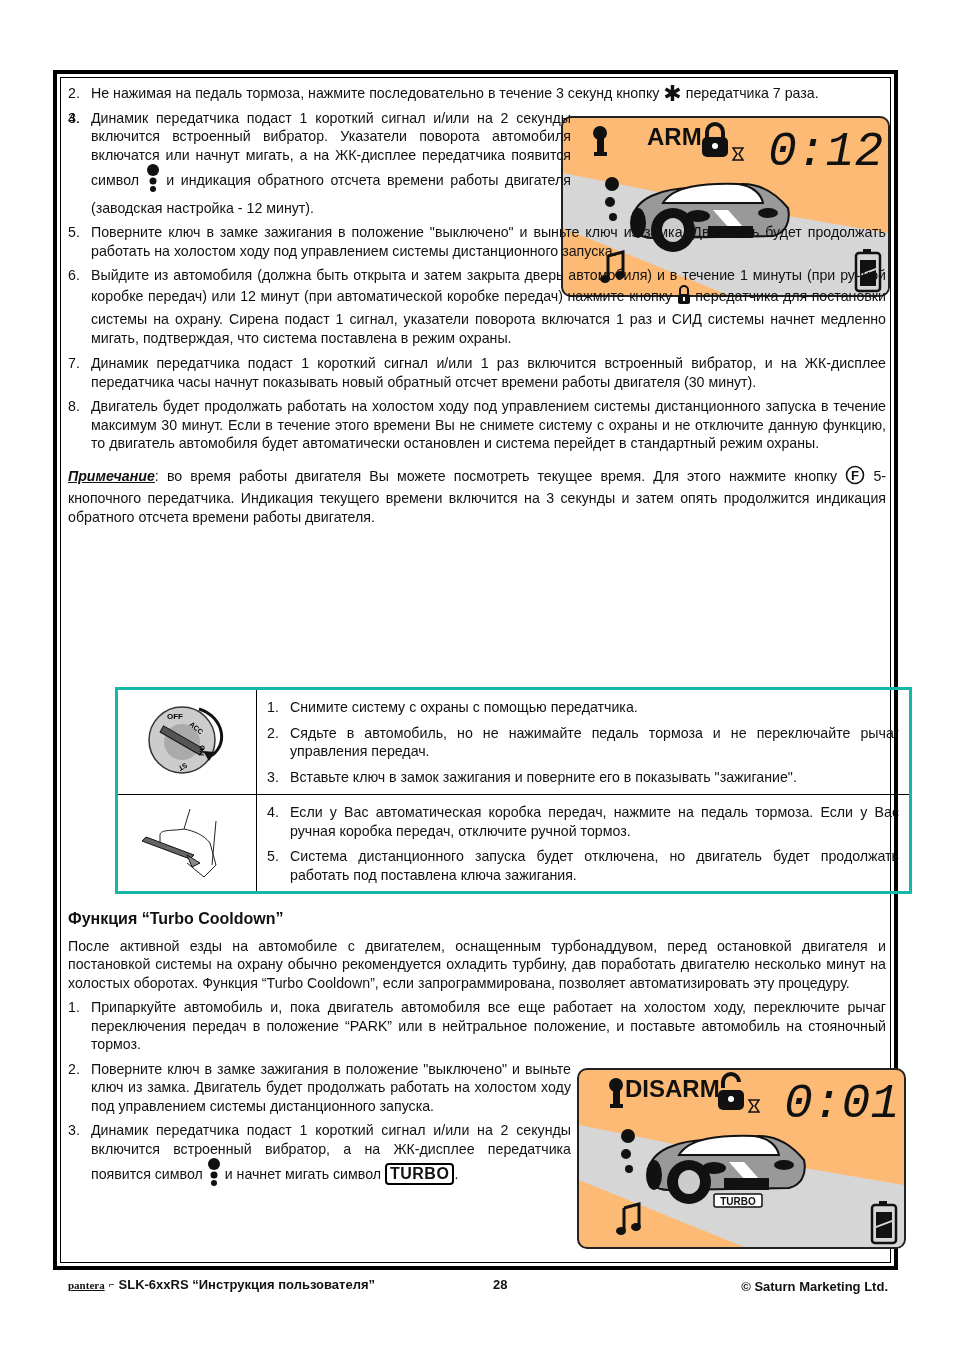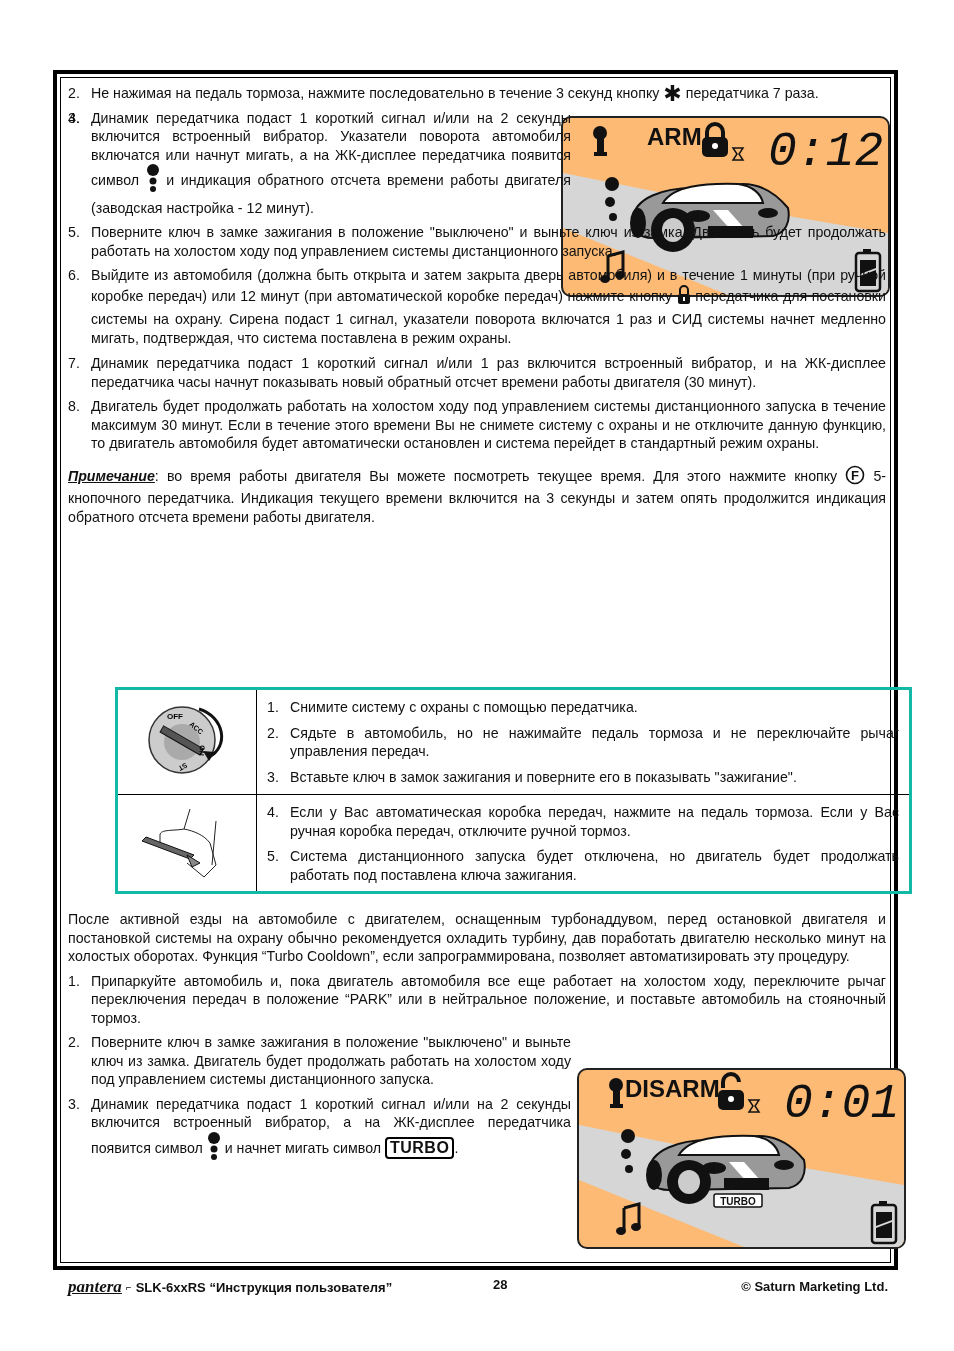--- a/index.html
+++ b/index.html
@@ -22,21 +22,21 @@
   .table td { border: 1px solid #000; vertical-align: top; }
   .table td.pic { width: 136px; text-align: center; vertical-align: middle; }
   .table td.txt { padding: 8px 10px 6px 10px; }
   .tbl-item { position: relative; padding-left: 23px; margin-bottom: 7px; text-align: justify; }
   .tbl-item .num { position: absolute; left: 0; top: 0; }
   .h2 { font-weight: bold; font-size: 16px; margin: 0 0 8px 0; }
   .footer { position: absolute; top: 1277px; left: 68px; width: 820px; height: 20px; font-size: 13px; font-weight: bold; }
   .footer .left { position: absolute; left: 0; top: 0; display: flex; align-items: center; gap: 4px; }
   .footer .page { position: absolute; left: 425px; top: 0; }
   .footer .right { position: absolute; right: 0; top: 2px; }
-  .logo { font-family: "Liberation Serif", serif; font-style: italic; font-weight: bold; font-size: 17px; text-decoration: underline; }
+  .logo { font-family: "Liberation Serif", serif; font-weight: bold; font-size: 11px; text-decoration: underline; }
   .turbo-badge { display: inline-block; border: 2px solid #000; border-radius: 4px; font-weight: bold; font-size: 16px; padding: 0 3px; line-height: 18px; letter-spacing: 0.5px; }
 </style>
 </head>
 <body>
 
 <div class="frame">
     <div class="frame-inner"></div>
   </div>
 
 <div class="lcd lcd1">
@@ -234,20 +234,21 @@
     </td>
     <td class="txt">
       <div class="tbl-item"><span class="num">4.</span><span>Если у Вас автоматическая коробка передач, нажмите на педаль тормоза. Если у Вас ручная коробка передач, отключите ручной тормоз.</span></div>
       <div class="tbl-item" style="margin-bottom:0;"><span class="num">5.</span><span>Система дистанционного запуска будет отключена, но двигатель будет продолжать работать под поставлена ключа зажигания.</span></div>
     </td>
   </tr>
 </tbody>
   </table>
 
 <div class="content" style="top:910px;">
+  <div class="h2">Функция “Turbo Cooldown”</div>
   <div class="para">После активной езды на автомобиле с двигателем, оснащенным турбонаддувом, перед остановкой двигателя и постановкой системы на охрану обычно рекомендуется охладить турбину, дав поработать двигателю несколько минут на холостых оборотах. Функция “Turbo Cooldown”, если запрограммирована, позволяет автоматизировать эту процедуру.</div>
   <div class="item">
     <span class="num">1.</span>
     <span>Припаркуйте автомобиль и, пока двигатель автомобиля все еще работает на холостом ходу, переключите рычаг переключения передач в положение “PARK” или в нейтральное положение, и поставьте автомобиль на стояночный тормоз.</span>
   </div>
   <div class="item half">
     <span class="num">2.</span>
     <span>Поверните ключ в замке зажигания в положение "выключено" и выньте ключ из замка. Двигатель будет продолжать работать на холостом ходу под управлением системы дистанционного запуска.</span>
   </div>
   <div class="item half">

